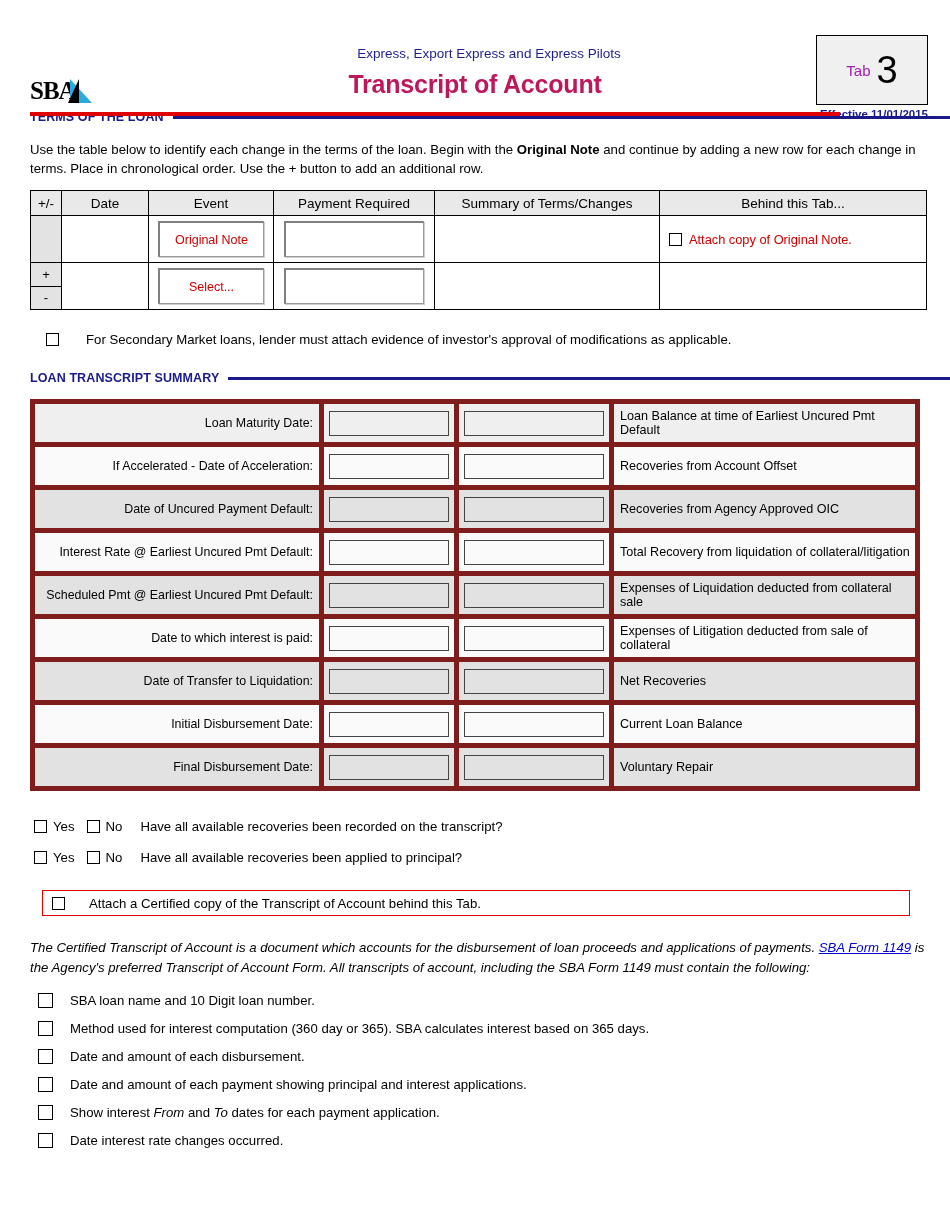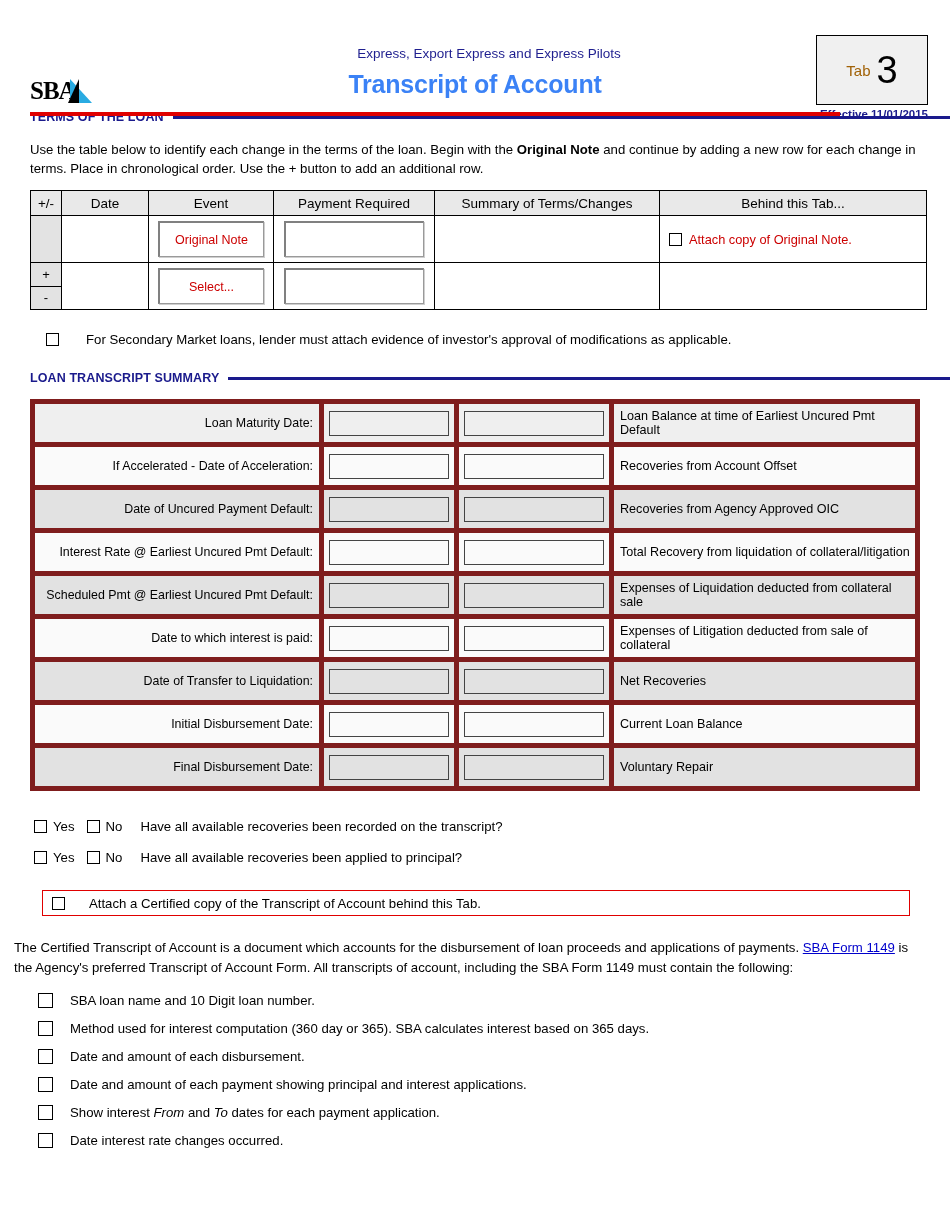--- a/index.html
+++ b/index.html
@@ -74,21 +74,21 @@
     width: 950px;
   }
   .subtitle {
     color: #1f1f8f;
     font-size: 13.5px;
     font-weight: normal;
     letter-spacing: 0px;
     padding-left: 28px;
   }
   .maintitle {
-    color: #3b82f6;
+    color: #be185d;
     font-size: 25px;
     font-weight: bold;
     margin-top: 9px;
     letter-spacing: -0.2px;
   }
   .tabbox {
     position: absolute;
     right: 22px;
     top: 35px;
     width: 112px;
@@ -99,21 +99,21 @@
   }
   .tabbox-inner {
     display: flex;
     align-items: center;
     justify-content: center;
     height: 100%;
     gap: 6px;
   }
   .tab-word {
     font-size: 15px;
-    color: #a16207;
+    color: #a21caf;
   }
   .tab-num {
     font-size: 38px;
     font-weight: normal;
     line-height: 38px;
     color: #000;
     font-family: "Liberation Sans", sans-serif;
   }
   .effective {
     position: absolute;
@@ -328,24 +328,25 @@
     box-sizing: border-box;
     display: flex;
     align-items: center;
     gap: 24px;
     padding-left: 9px;
     font-size: 13.2px;
   }
 
   
   .footpara {
-    margin: 22px 30px 0 14px;
+    margin: 22px 30px 0 30px;
     width: 895px;
     font-size: 13.2px;
     line-height: 19.5px;
+    font-style: italic;
   }
   .flink {
     color: #0000cc;
     text-decoration: underline;
     cursor: pointer;
   }
 
   .check-list { margin: 16px 0 0 30px; }
   .check-item {
     display: flex;

